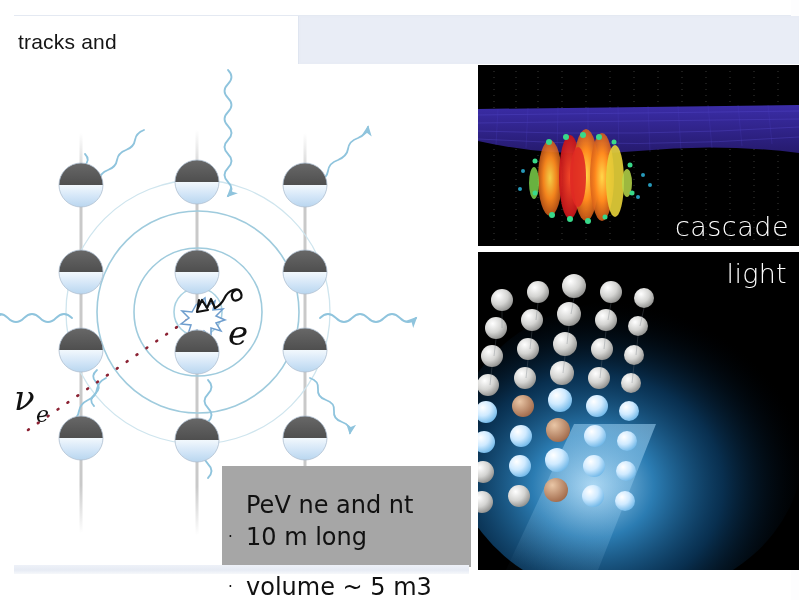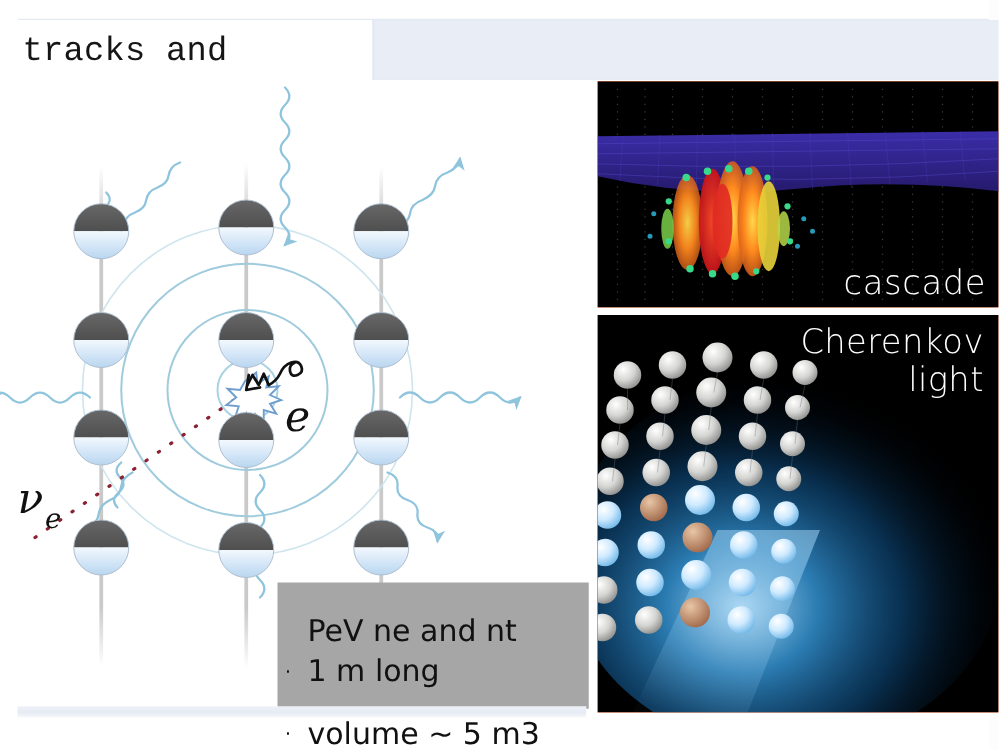--- a/index.html
+++ b/index.html
@@ -13,22 +13,22 @@
   .frame-left{position:absolute;left:0;top:0;width:14px;height:600px;background:#ffffff;}
   .frame-right{position:absolute;right:0;top:0;width:8px;height:600px;background:#fdfdfe;}
   .hairline-top{position:absolute;left:14px;top:15px;width:785px;height:1px;background:#e4e9f2;}
 
   
   .header-band{position:absolute;left:298px;top:16px;width:501px;height:48px;
     background:#e8ecf5;border-left:1px solid #dfe5f0;}
   .header-band .hb-in{position:absolute;left:2px;top:2px;right:2px;bottom:2px;background:#e9edf6;}
 
   .slide-title{position:absolute;left:18px;top:20px;width:290px;height:44px;
-    font-family:Liberation Mono, monospace;
-    font-size:27px;line-height:44px;color:#151515;letter-spacing:0.2px;white-space:nowrap;}
+    font-family:Liberation Sans, sans-serif;
+    font-size:21px;line-height:44px;color:#151515;letter-spacing:0.2px;white-space:nowrap;}
 
   
   .footer-band{position:absolute;left:14px;top:565px;width:455px;height:9px;
     background:linear-gradient(180deg,#eef1f8 0%,#e6ebf4 55%,#f6f8fb 100%);}
 
   
   .diagram{position:absolute;left:0;top:60px;width:478px;height:525px;}
   .diagram svg{display:block;}
 
   
@@ -449,32 +449,31 @@
         </g>
       </g>
 
       <g stroke="#6b747c" stroke-width="0.7" opacity="0.45">
         <path d="M24,59 L24,76 M60,51 L58,68 M96,46 L93,62 M133,51 L130,68 M166,56 L162,74" fill="none"></path>
         <path d="M18,87 L16,104 M54,79 L52,97 M91,74 L89,92 M128,79 L126,97 M160,84 L158,103" fill="none"></path>
         <path d="M14,115 L12,133 M50,108 L48,126 M87,104 L85,121 M124,108 L122,126 M156,113 L154,131" fill="none"></path>
       </g>
     </svg>
     <div class="panel-caption cap-cherenkov">
-      <div>Cherenkov</div>
       <div>light</div>
     </div>
   </div>
 
   <div class="callout"></div>
   <div class="callout-text">
     <div class="callout-line">
       <span class="bul"></span><span>PeV ne and nt</span>
     </div>
     <div class="callout-line">
-      <span class="bul">·</span><span>1 m long</span>
+      <span class="bul">·</span><span>10 m long</span>
     </div>
   </div>
   <div class="overflow-line">
     <span class="bul">·</span><span>volume ~ 5 m3</span>
   </div>
 
   <div class="footer-band"></div>
 
 </div>
 

